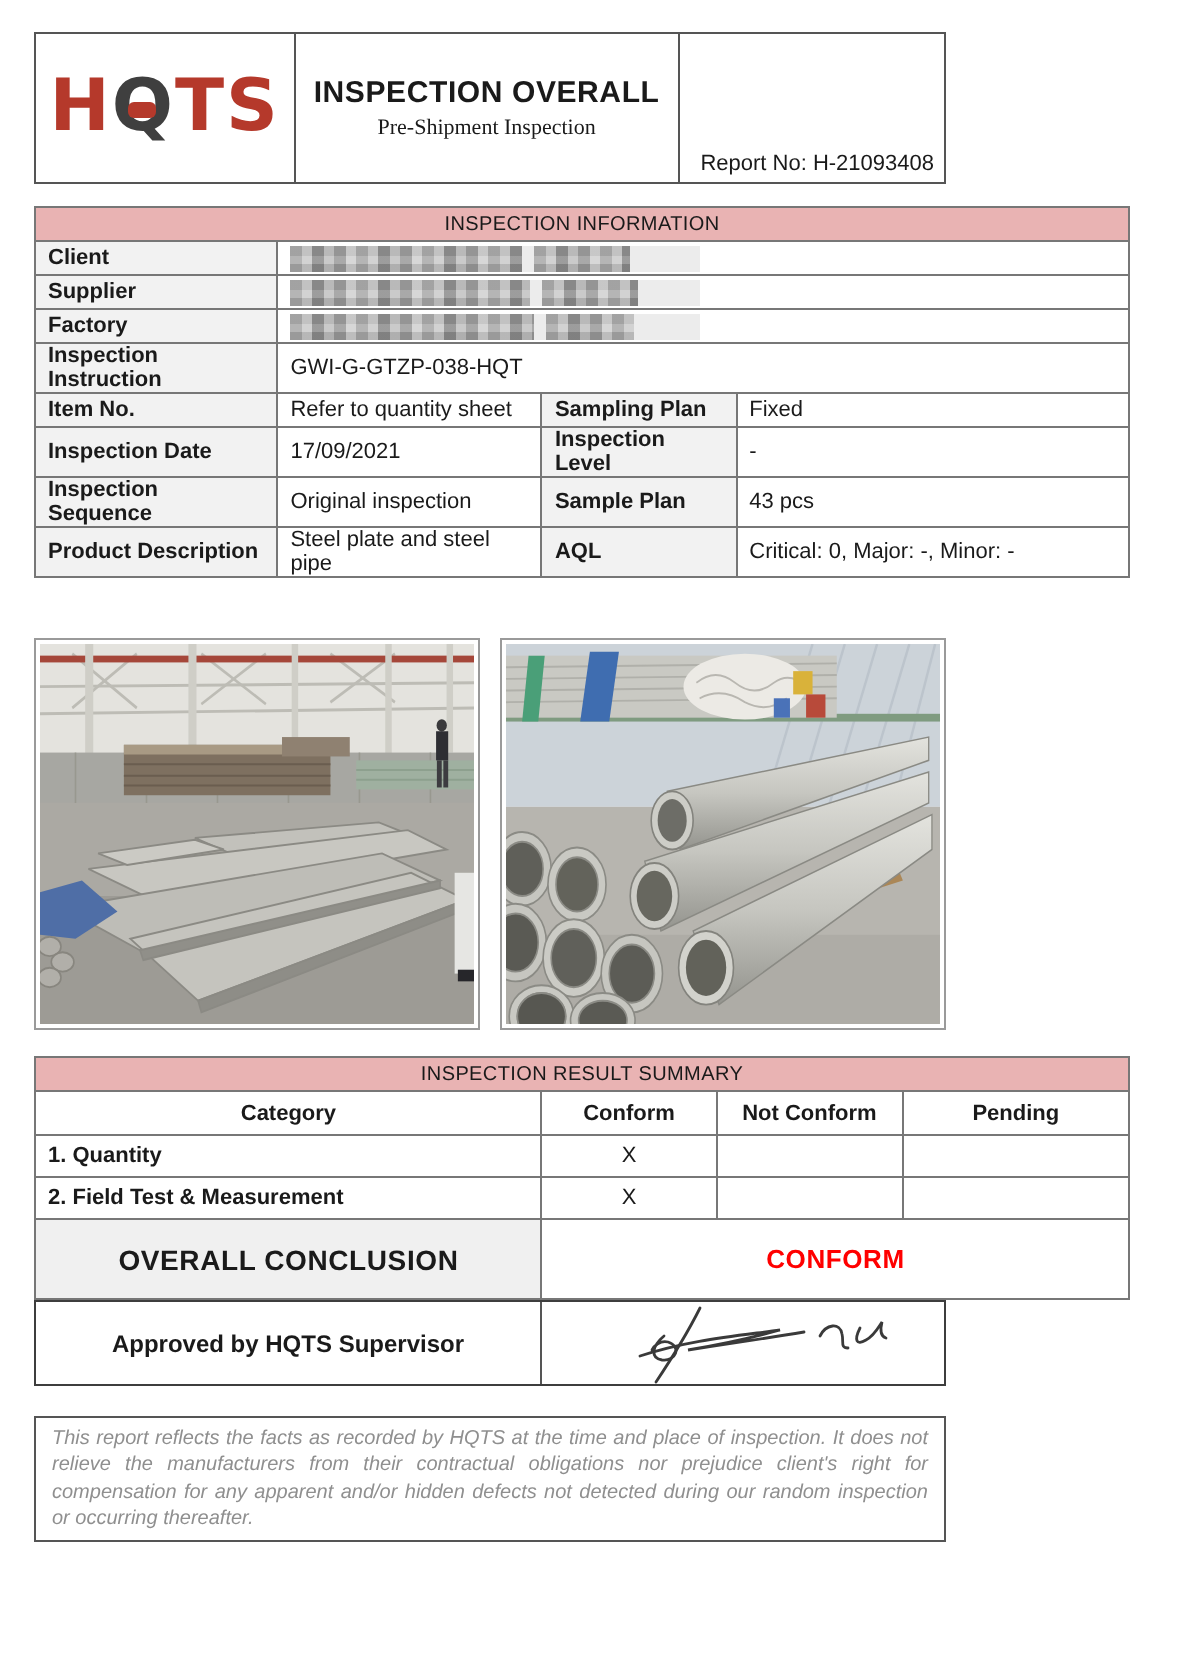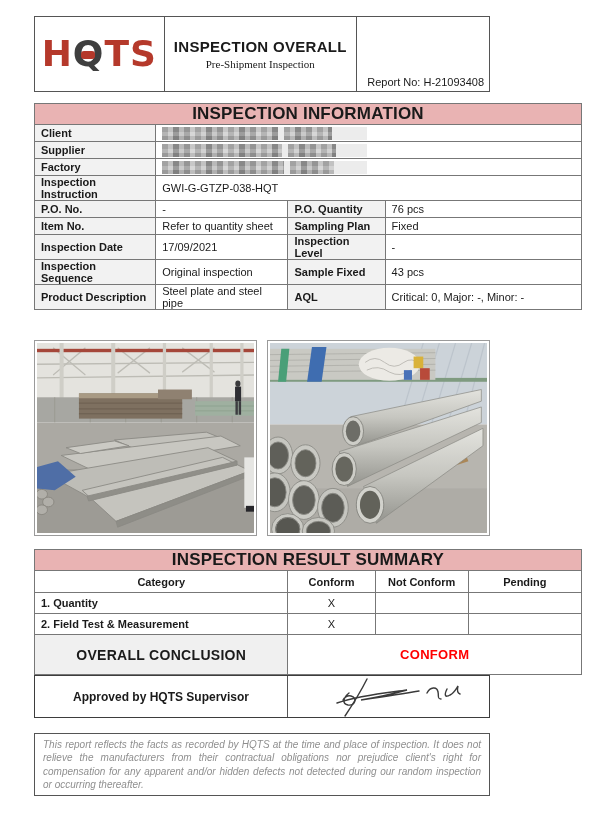--- a/index.html
+++ b/index.html
@@ -3,39 +3,39 @@
 <meta charset="utf-8">
 <style>
   * { margin:0; padding:0; box-sizing:border-box; }
   html,body { background:#ffffff; }
   body {
     width:600px; height:835px;
     font-family:"Liberation Sans", sans-serif;
     color:#1a1a1a;
     position:relative;
   }
-  .page { position:absolute; left:34px; top:16px; width:456px; }
+  .page { position:absolute; left:17px; top:16px; width:456px; }
 
   
   .hdr { display:flex; border:1px solid #555; height:76px; }
   .hdr-cell { border-right:1px solid #555; }
   .hdr-logo { width:157px; display:flex; align-items:center; justify-content:center; }
   .logo-txt { font-weight:800; font-size:36px; letter-spacing:1px; font-family:"DejaVu Sans", sans-serif; color:#b5392b; line-height:1; }
   .logo-q { color:#3f3f3f; position:relative; display:inline-block; }
   .logo-q .q-in { position:absolute; left:8px; top:15px; width:14px; height:8px; background:#b5392b; border-radius:3px; }
   .hdr-title { width:233px; display:flex; flex-direction:column; align-items:center; justify-content:center; text-align:center; }
   .hdr-title .t1 { font-size:15px; font-weight:bold; letter-spacing:0.3px; }
   .hdr-title .t2 { font-size:11px; margin-top:3px;font-family:Liberation Serif, serif; }
   .hdr-rep { width:158px; border-right:none; display:flex; align-items:flex-end; justify-content:flex-end; padding:3px 5px; font-size:11px; }
 
   
   table { border-collapse:collapse; width:548px; table-layout:fixed; }
   td, th { border:1px solid #777; font-size:11px; padding:0 6px; vertical-align:middle; }
   table.outer { border:1px solid #3d3d3d; }
-  .section-bar { background:#e9b3b3; text-align:center; font-weight:bold; height:17px; font-size:17px; letter-spacing:0.2px; }
+  .section-bar { background:#e9b3b3; text-align:center; font-weight:normal; height:17px; font-size:10px; letter-spacing:0.2px; }
   .info-tbl { margin-top:11px; }
   .info-tbl td { height:17px; }
   .lbl { background:#f2f2f2; font-weight:bold; }
   .redact-wrap { display:flex; gap:6px; align-items:center; background:#ececec; width:205px; height:13px; padding:0; }
   .mosaic { height:13px;
     background-image:
       repeating-linear-gradient(0deg, rgba(0,0,0,0.10) 0 4px, rgba(255,255,255,0.12) 4px 8px, rgba(0,0,0,0.05) 8px 13px),
       repeating-linear-gradient(90deg, #ababab 0 6px, #cccccc 6px 11px, #8f8f8f 11px 17px, #c3c3c3 17px 22px, #9d9d9d 22px 28px, #d2d2d2 28px 33px);
   }
   .m1 { width:116px; } .m2 { width:48px; }
@@ -114,41 +114,35 @@
               <div class="mosaic m1" style="width:122px"></div>
               <div class="mosaic m2" style="width:44px"></div>
             </div>
           </td>
     </tr>
     <tr>
       <td class="lbl">Inspection Instruction</td>
       <td colspan="3">GWI-G-GTZP-038-HQT</td>
     </tr>
     <tr>
-      <td class="lbl">P.O. No.</td>
-      <td>-</td>
-      <td class="lbl">P.O. Quantity</td>
-      <td>76 pcs</td>
-    </tr>
-    <tr>
       <td class="lbl">Item No.</td>
       <td>Refer to quantity sheet</td>
       <td class="lbl">Sampling Plan</td>
       <td>Fixed</td>
     </tr>
     <tr>
       <td class="lbl">Inspection Date</td>
       <td>17/09/2021</td>
       <td class="lbl">Inspection Level</td>
       <td>-</td>
     </tr>
     <tr>
       <td class="lbl">Inspection Sequence</td>
       <td>Original inspection</td>
-      <td class="lbl">Sample Fixed</td>
+      <td class="lbl">Sample Plan</td>
       <td>43 pcs</td>
     </tr>
     <tr>
       <td class="lbl">Product Description</td>
       <td>Steel plate and steel pipe</td>
       <td class="lbl">AQL</td>
       <td>Critical: 0, Major: -, Minor: -</td>
     </tr>
   </tbody>
     </table>

